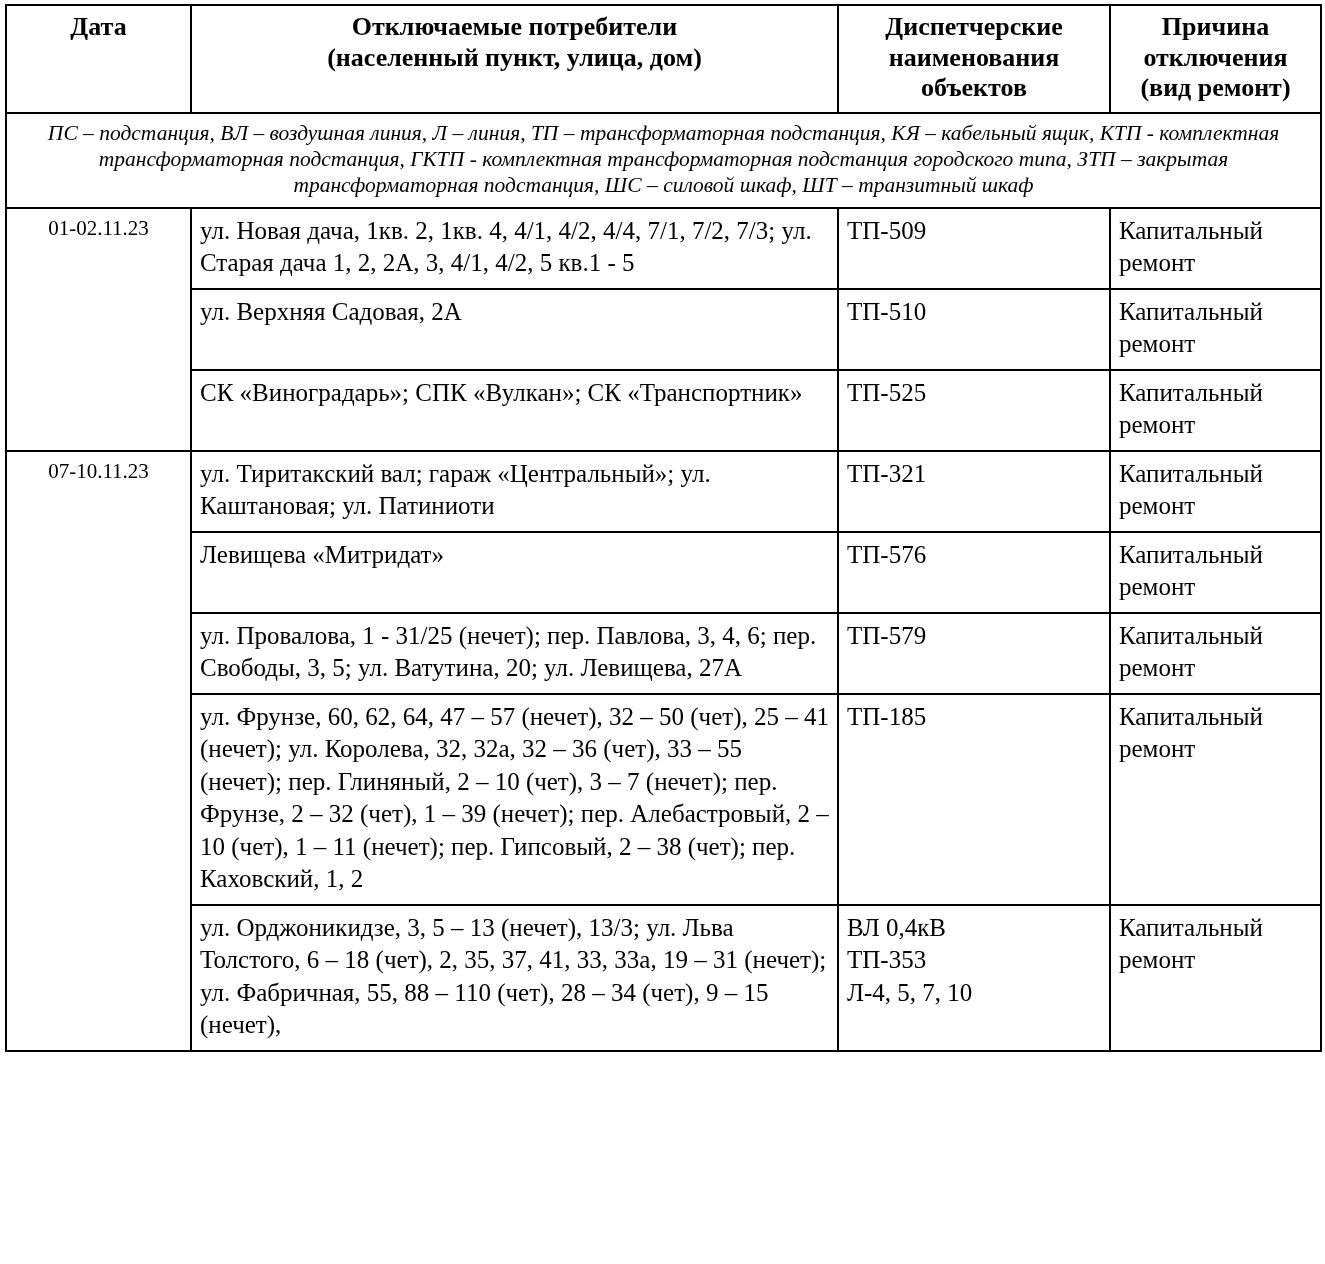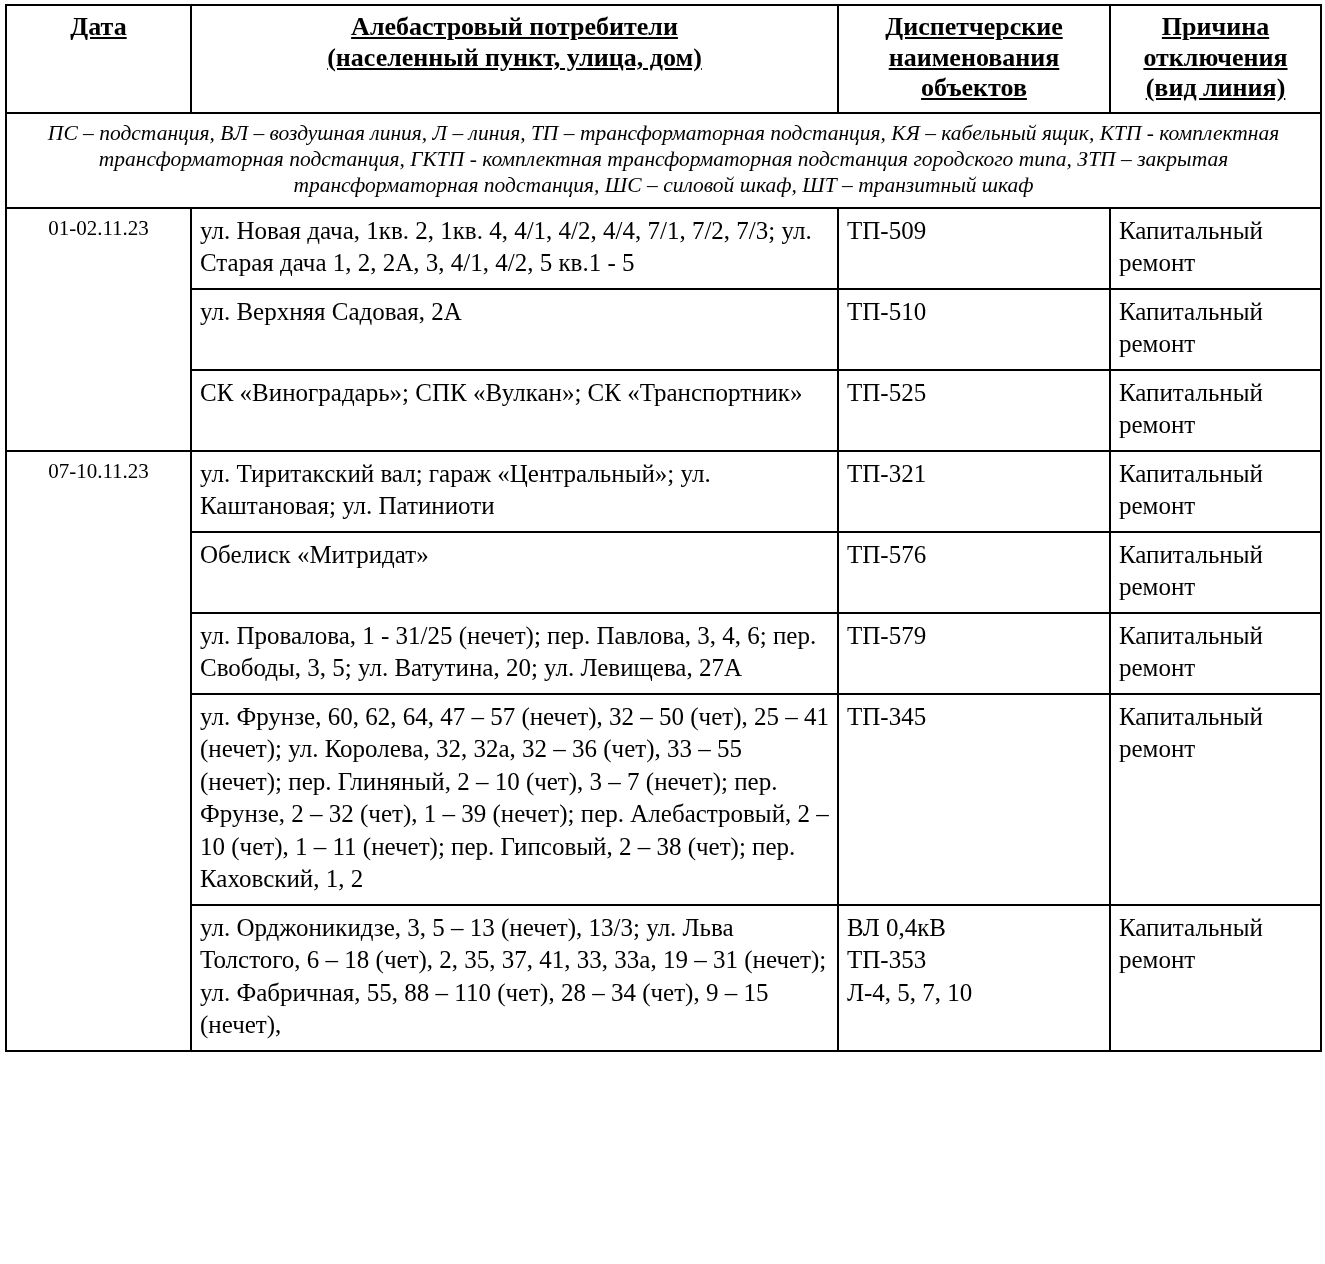--- a/index.html
+++ b/index.html
@@ -35,21 +35,20 @@
   col.c-obj    { width: 272px; }
   col.c-reason { width: 211px; }
 
   th.head {
     text-align: center;
     font-weight: bold;
     font-size: 26px;
     line-height: 1.18;
     padding: 8px 6px 10px 6px;
     vertical-align: middle;
-    text-decoration: underline;
   }
   th.head .l { display: block; }
 
   td.legend {
     text-align: center;
     font-style: italic;
     font-size: 21.5px;
     line-height: 1.22;
     padding: 7px 14px 8px 14px;
   }
@@ -85,32 +84,32 @@
       <col class="c-cons">
       <col class="c-obj">
       <col class="c-reason">
     </colgroup>
     <thead>
       <tr>
         <th class="head">
           <span class="l">Дата</span>
         </th>
         <th class="head">
-          <span class="l">Алебастровый потребители</span>
+          <span class="l">Отключаемые потребители</span>
           <span class="l">(населенный пункт, улица, дом)</span>
         </th>
         <th class="head">
           <span class="l">Диспетчерские</span>
           <span class="l">наименования</span>
           <span class="l">объектов</span>
         </th>
         <th class="head">
           <span class="l">Причина</span>
           <span class="l">отключения</span>
-          <span class="l">(вид линия)</span>
+          <span class="l">(вид ремонт)</span>
         </th>
       </tr>
     </thead>
     <tbody>
       <tr>
         <td class="legend" colspan="4">ПС – подстанция, ВЛ – воздушная линия, Л – линия, ТП – трансформаторная подстанция, КЯ – кабельный ящик, КТП - комплектная трансформаторная подстанция, ГКТП - комплектная трансформаторная подстанция городского типа, ЗТП – закрытая трансформаторная подстанция, ШС – силовой шкаф, ШТ – транзитный шкаф</td>
       </tr>
 
       <tr>
         <td class="date-cell" rowspan="3">01-02.11.23</td>
@@ -137,37 +136,37 @@
 
       <tr>
         <td class="date-cell" rowspan="5">07-10.11.23</td>
         <td class="cell">ул. Тиритакский вал; гараж «Центральный»; ул. Каштановая; ул. Патиниоти</td>
         <td class="obj-cell">
           <span class="obj-line">ТП-321</span>
         </td>
         <td class="reason-cell">Капитальный ремонт</td>
       </tr>
       <tr>
-        <td class="cell">Обелиск «Митридат»</td>
+        <td class="cell">Левищева «Митридат»</td>
         <td class="obj-cell">
           <span class="obj-line">ТП-576</span>
         </td>
         <td class="reason-cell">Капитальный ремонт</td>
       </tr>
       <tr>
         <td class="cell">ул. Провалова, 1 - 31/25 (нечет); пер. Павлова, 3, 4, 6; пер. Свободы, 3, 5; ул. Ватутина, 20; ул. Левищева, 27А</td>
         <td class="obj-cell">
           <span class="obj-line">ТП-579</span>
         </td>
         <td class="reason-cell">Капитальный ремонт</td>
       </tr>
       <tr>
         <td class="cell">ул. Фрунзе, 60, 62, 64, 47 – 57 (нечет), 32 – 50 (чет), 25 – 41 (нечет); ул. Королева, 32, 32а, 32 – 36 (чет), 33 – 55 (нечет); пер. Глиняный, 2 – 10 (чет), 3 – 7 (нечет); пер. Фрунзе, 2 – 32 (чет), 1 – 39 (нечет); пер. Алебастровый, 2 – 10 (чет), 1 – 11 (нечет); пер. Гипсовый, 2 – 38 (чет); пер. Каховский, 1, 2</td>
         <td class="obj-cell">
-          <span class="obj-line">ТП-345</span>
+          <span class="obj-line">ТП-185</span>
         </td>
         <td class="reason-cell">Капитальный ремонт</td>
       </tr>
       <tr>
         <td class="cell">ул. Орджоникидзе, 3, 5 – 13 (нечет), 13/3; ул. Льва Толстого, 6 – 18 (чет), 2, 35, 37, 41, 33, 33а, 19 – 31 (нечет); ул. Фабричная, 55, 88 – 110 (чет), 28 – 34 (чет), 9 – 15 (нечет),</td>
         <td class="obj-cell">
           <span class="obj-line">ВЛ 0,4кВ</span>
           <span class="obj-line">ТП-353</span>
           <span class="obj-line">Л-4, 5, 7, 10</span>
         </td>

